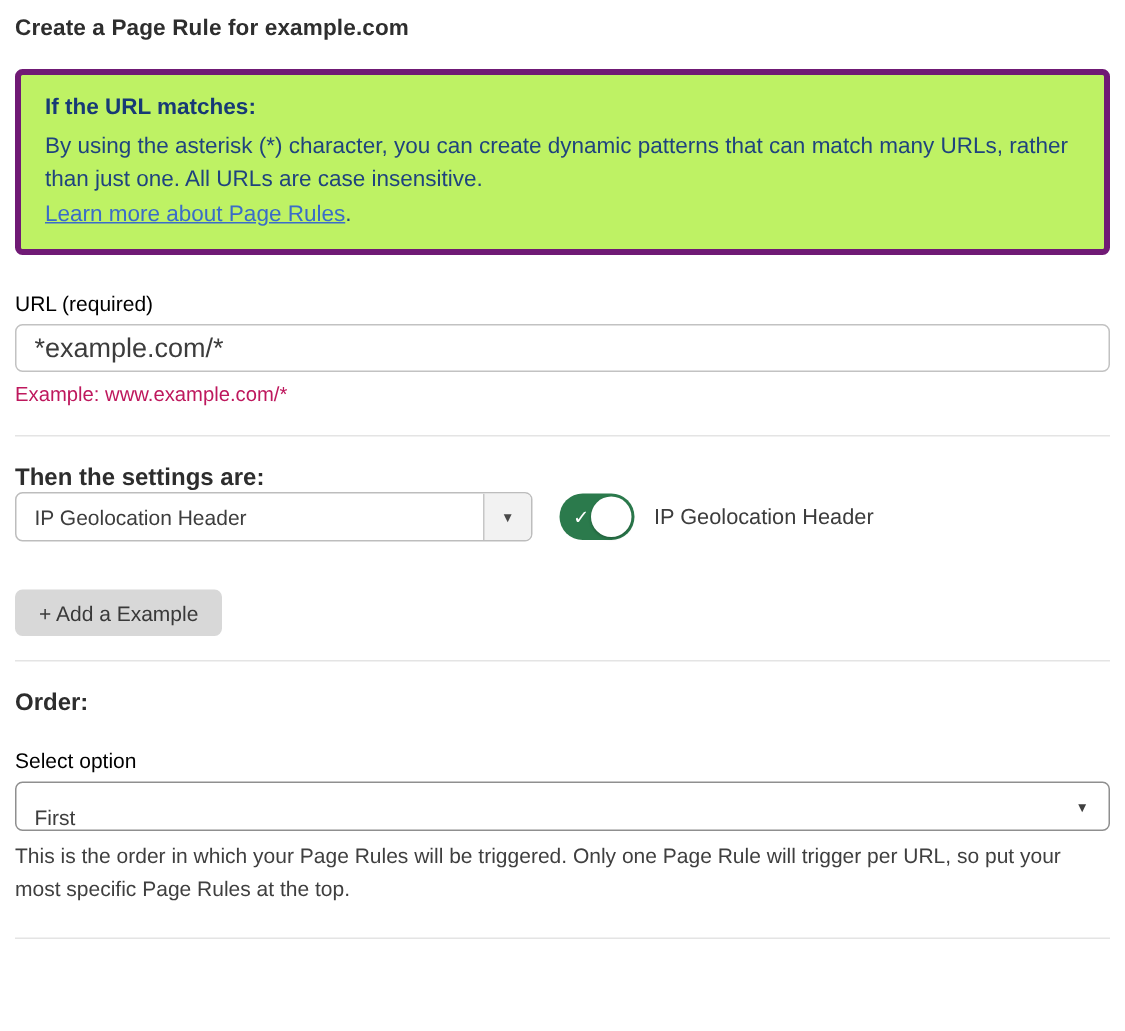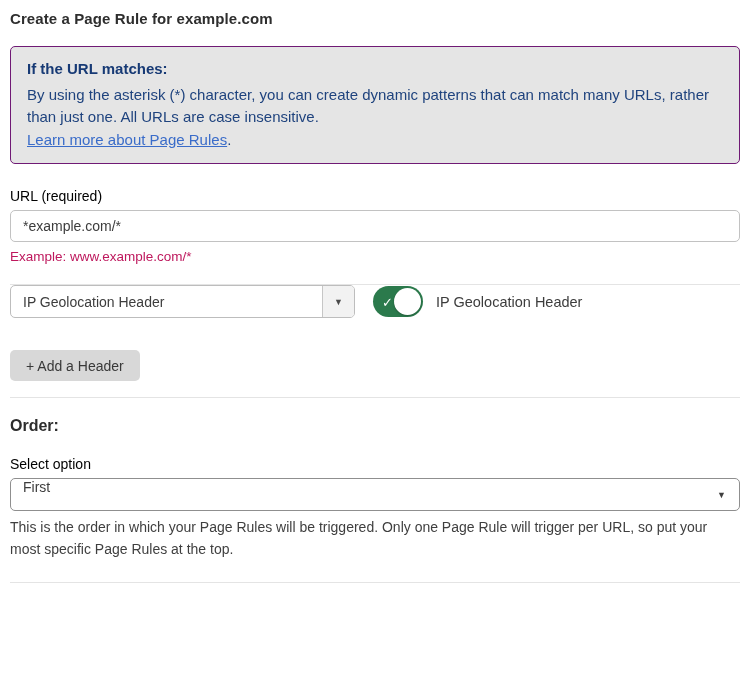--- a/index.html
+++ b/index.html
@@ -17,22 +17,22 @@
   .page-title {
     font-size: 15px;
     font-weight: bold;
     color: #2e2e2e;
     letter-spacing: 0.1px;
     margin-bottom: 19px;
   }
 
   
   .info-box {
-    background: #e5e5e5;
-    border: 1px solid #701a75;
+    background: #bef264;
+    border: 4px solid #701a75;
     border-radius: 5px;
     padding: 11px 16px 12px 16px;
     margin-bottom: 24px;
   }
   .info-heading {
     font-size: 15px;
     font-weight: bold;
     color: #17397298;
     color: #173a75;
     margin-bottom: 4px;
@@ -57,21 +57,21 @@
     font-size: 14px;
     color: #000000;
     margin-bottom: 6px;
   }
   .text-input {
     width: 730px;
     height: 32px;
     border: 1px solid #c2c2c2;
     border-radius: 5px;
     padding: 0 12px;
-    font-size: 14px;
+    font-size: 18px;
     color: #3c3c3c;
     font-family: "Liberation Sans", "DejaVu Sans", sans-serif;
     background: #ffffff;
     outline: none;
   }
   .field-example {
     font-size: 13.5px;
     color: #be185d;
     margin-top: 7px;
   }
@@ -185,21 +185,21 @@
   
   .order-select-label { margin-top: 21px; }
   .order-select {
     position: relative;
     width: 730px;
     height: 33px;
     border: 1px solid #8f8f8f;
     border-radius: 5px;
     background: #ffffff;
     display: flex;
-    align-items: flex-start;
+    align-items: flex-end;
     padding-left: 12px;
     font-size: 14px;
     color: #3d3d3d;
     cursor: pointer;
   }
   .order-select .arrow {
     position: absolute;
     right: 13px;
     top: 50%;
     transform: translateY(-50%);
@@ -226,34 +226,35 @@
     <div class="info-body">By using the asterisk (*) character, you can create dynamic patterns that can match many URLs, rather than just one. All URLs are case insensitive.</div>
     <div class="info-link-row"><a class="info-link">Learn more about Page Rules</a><span class="info-link-suffix">.</span></div>
   </div>
 
   <div class="field-label">URL (required)</div>
   <input class="text-input" type="text" value="*example.com/*" style="">
   <div class="field-example">Example: www.example.com/*</div>
 
   <hr class="divider">
 
+  <div class="section-heading">Then the settings are:</div>
 
   <div class="setting-row">
     <div class="fake-select">
       <div class="fake-select-value">IP Geolocation Header</div>
       <div class="fake-select-arrow">▼</div>
     </div>
     <div class="toggle">
       <span class="check-glyph">✓</span>
       <span class="knob"></span>
     </div>
     <div class="toggle-label">IP Geolocation Header</div>
   </div>
 
-  <button class="btn btn-secondary add-setting-btn">+ Add a Header</button>
+  <button class="btn btn-secondary add-setting-btn">+ Add a Example</button>
 
   <hr class="divider" style="margin-top:16px;">
 
   <div class="section-heading">Order:</div>
 
   <div class="field-label order-select-label">Select option</div>
   <div class="order-select">
     <span>First</span>
     <span class="arrow">▼</span>
   </div>

